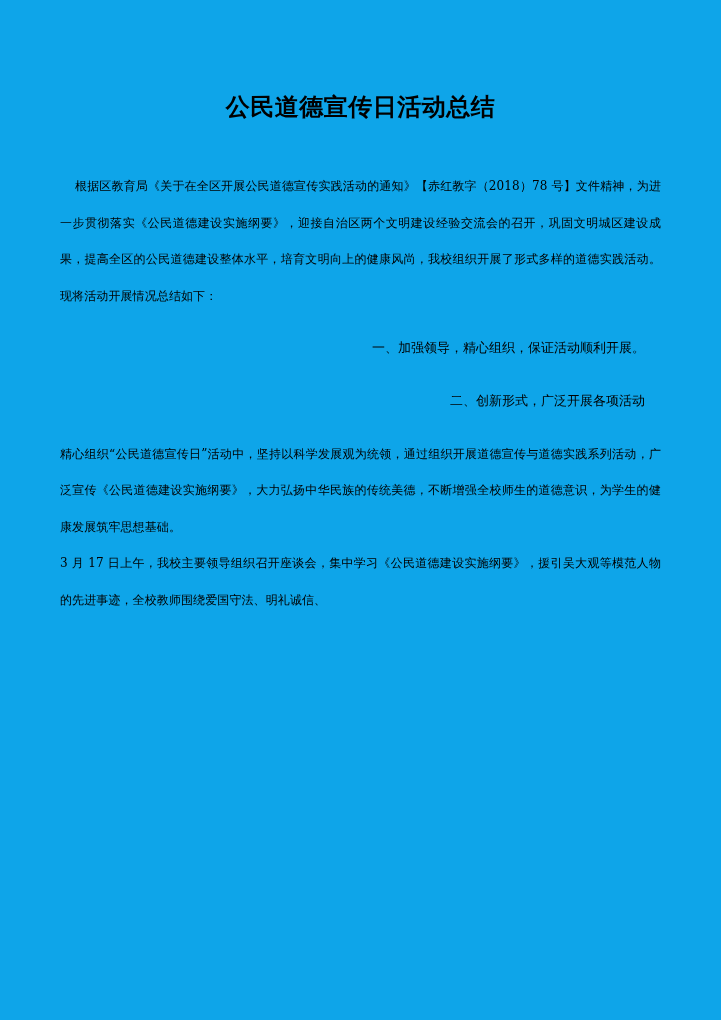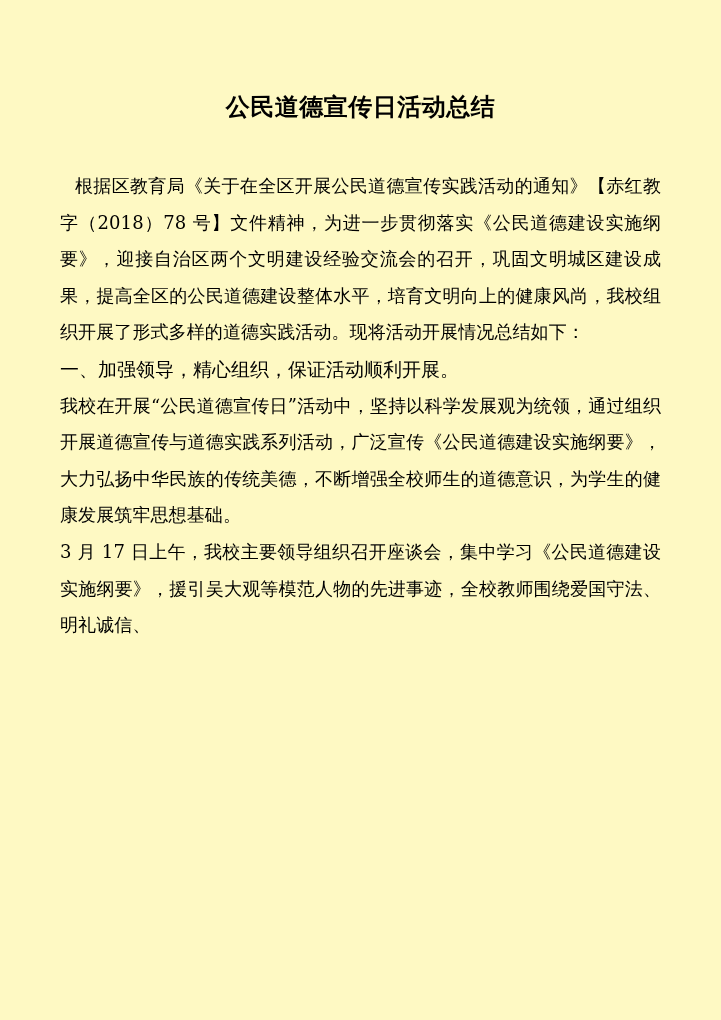--- a/index.html
+++ b/index.html
@@ -12,21 +12,21 @@
     height: 1020px;
     font-family: "DejaVu Serif", "Liberation Serif", serif;
     color: #000000;
     -webkit-font-smoothing: antialiased;
   }
 
   .page {
     position: relative;
     width: 721px;
     height: 1020px;
-    background: #fef9c3;
+    background: #0ea5e9;
     box-sizing: border-box;
     overflow: hidden;
   }
 
   .doc-body {
     position: absolute;
     left: 60px;
     top: 0;
     width: 601px;
   }
@@ -41,21 +41,21 @@
     padding-top: 92px;
     padding-bottom: 0;
     font-family: "DejaVu Sans", "Liberation Sans", sans-serif;
   }
 
   .spacer-after-title {
     height: 46px;
   }
 
   .para {
-    font-size: 18px;
+    font-size: 12px;
     line-height: 36.6px;
     text-align: justify;
     text-justify: inter-ideograph;
     margin: 0;
     letter-spacing: 0.1px;
     white-space: normal;
   }
 
   
   .indent-1 {
@@ -65,43 +65,45 @@
   
   .indent-half {
     text-indent: 7px;
   }
 
   .indent-0 {
     text-indent: 0;
   }
 
   .heading-para {
-    font-size: 19px;
+    font-size: 13px;
     line-height: 36.6px;
-    margin: 0;
+    margin: 16px;
     text-indent: 0;
+    text-align: right;
   }
 </style>
 </head>
 <body>
 
 <div class="page">
 
   <div class="doc-body">
 
     <h1 class="doc-title">公民道德宣传日活动总结</h1>
 
     <div class="spacer-after-title"></div>
 
     <p class="para indent-1">根据区教育局《关于在全区开展公民道德宣传实践活动的通知》【赤红教字（2018）78 号】文件精神，为进一步贯彻落实《公民道德建设实施纲要》，迎接自治区两个文明建设经验交流会的召开，巩固文明城区建设成果，提高全区的公民道德建设整体水平，培育文明向上的健康风尚，我校组织开展了形式多样的道德实践活动。现将活动开展情况总结如下：</p>
 
     <p class="heading-para indent-0">一、加强领导，精心组织，保证活动顺利开展。</p>
 
 
+    <p class="heading-para indent-0">二、创新形式，广泛开展各项活动</p>
 
-    <p class="para indent-0">我校在开展“公民道德宣传日”活动中，坚持以科学发展观为统领，通过组织开展道德宣传与道德实践系列活动，广泛宣传《公民道德建设实施纲要》，大力弘扬中华民族的传统美德，不断增强全校师生的道德意识，为学生的健康发展筑牢思想基础。</p>
+    <p class="para indent-0">精心组织“公民道德宣传日”活动中，坚持以科学发展观为统领，通过组织开展道德宣传与道德实践系列活动，广泛宣传《公民道德建设实施纲要》，大力弘扬中华民族的传统美德，不断增强全校师生的道德意识，为学生的健康发展筑牢思想基础。</p>
 
 
     <p class="para indent-0">3 月 17 日上午，我校主要领导组织召开座谈会，集中学习《公民道德建设实施纲要》，援引吴大观等模范人物的先进事迹，全校教师围绕爱国守法、明礼诚信、</p>
 
   </div>
 
 </div>
 
 </body></html>

